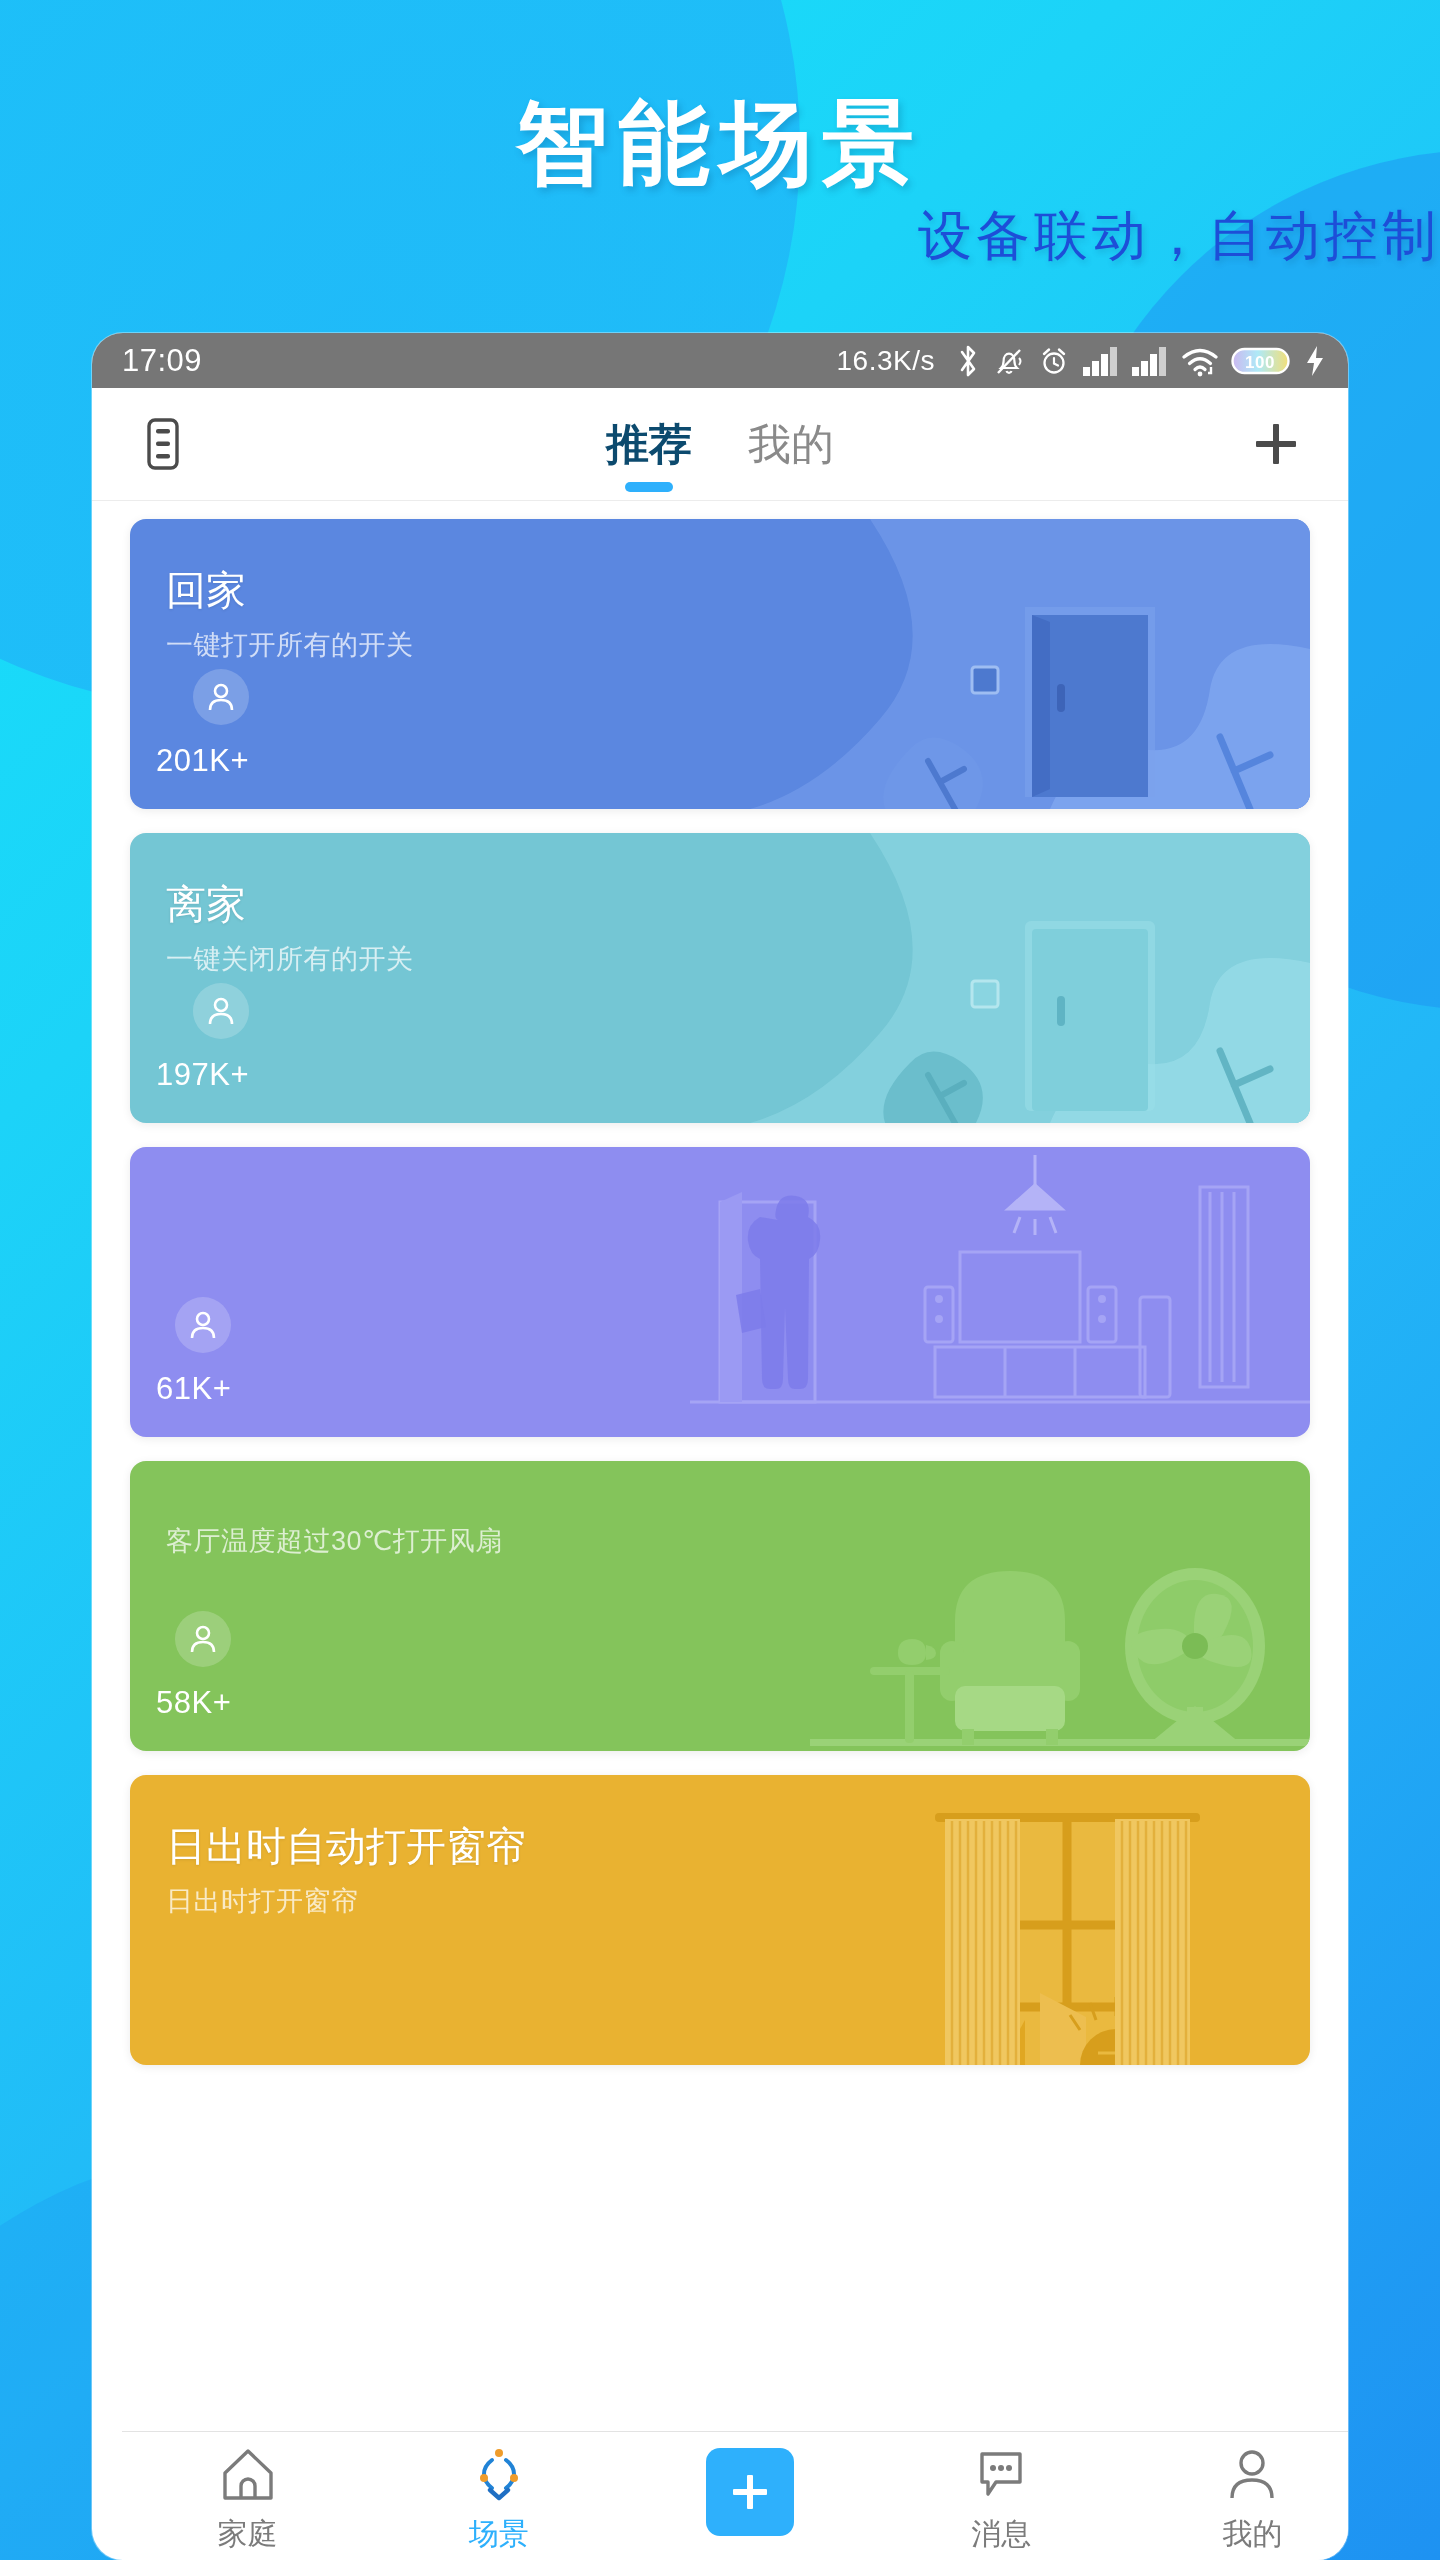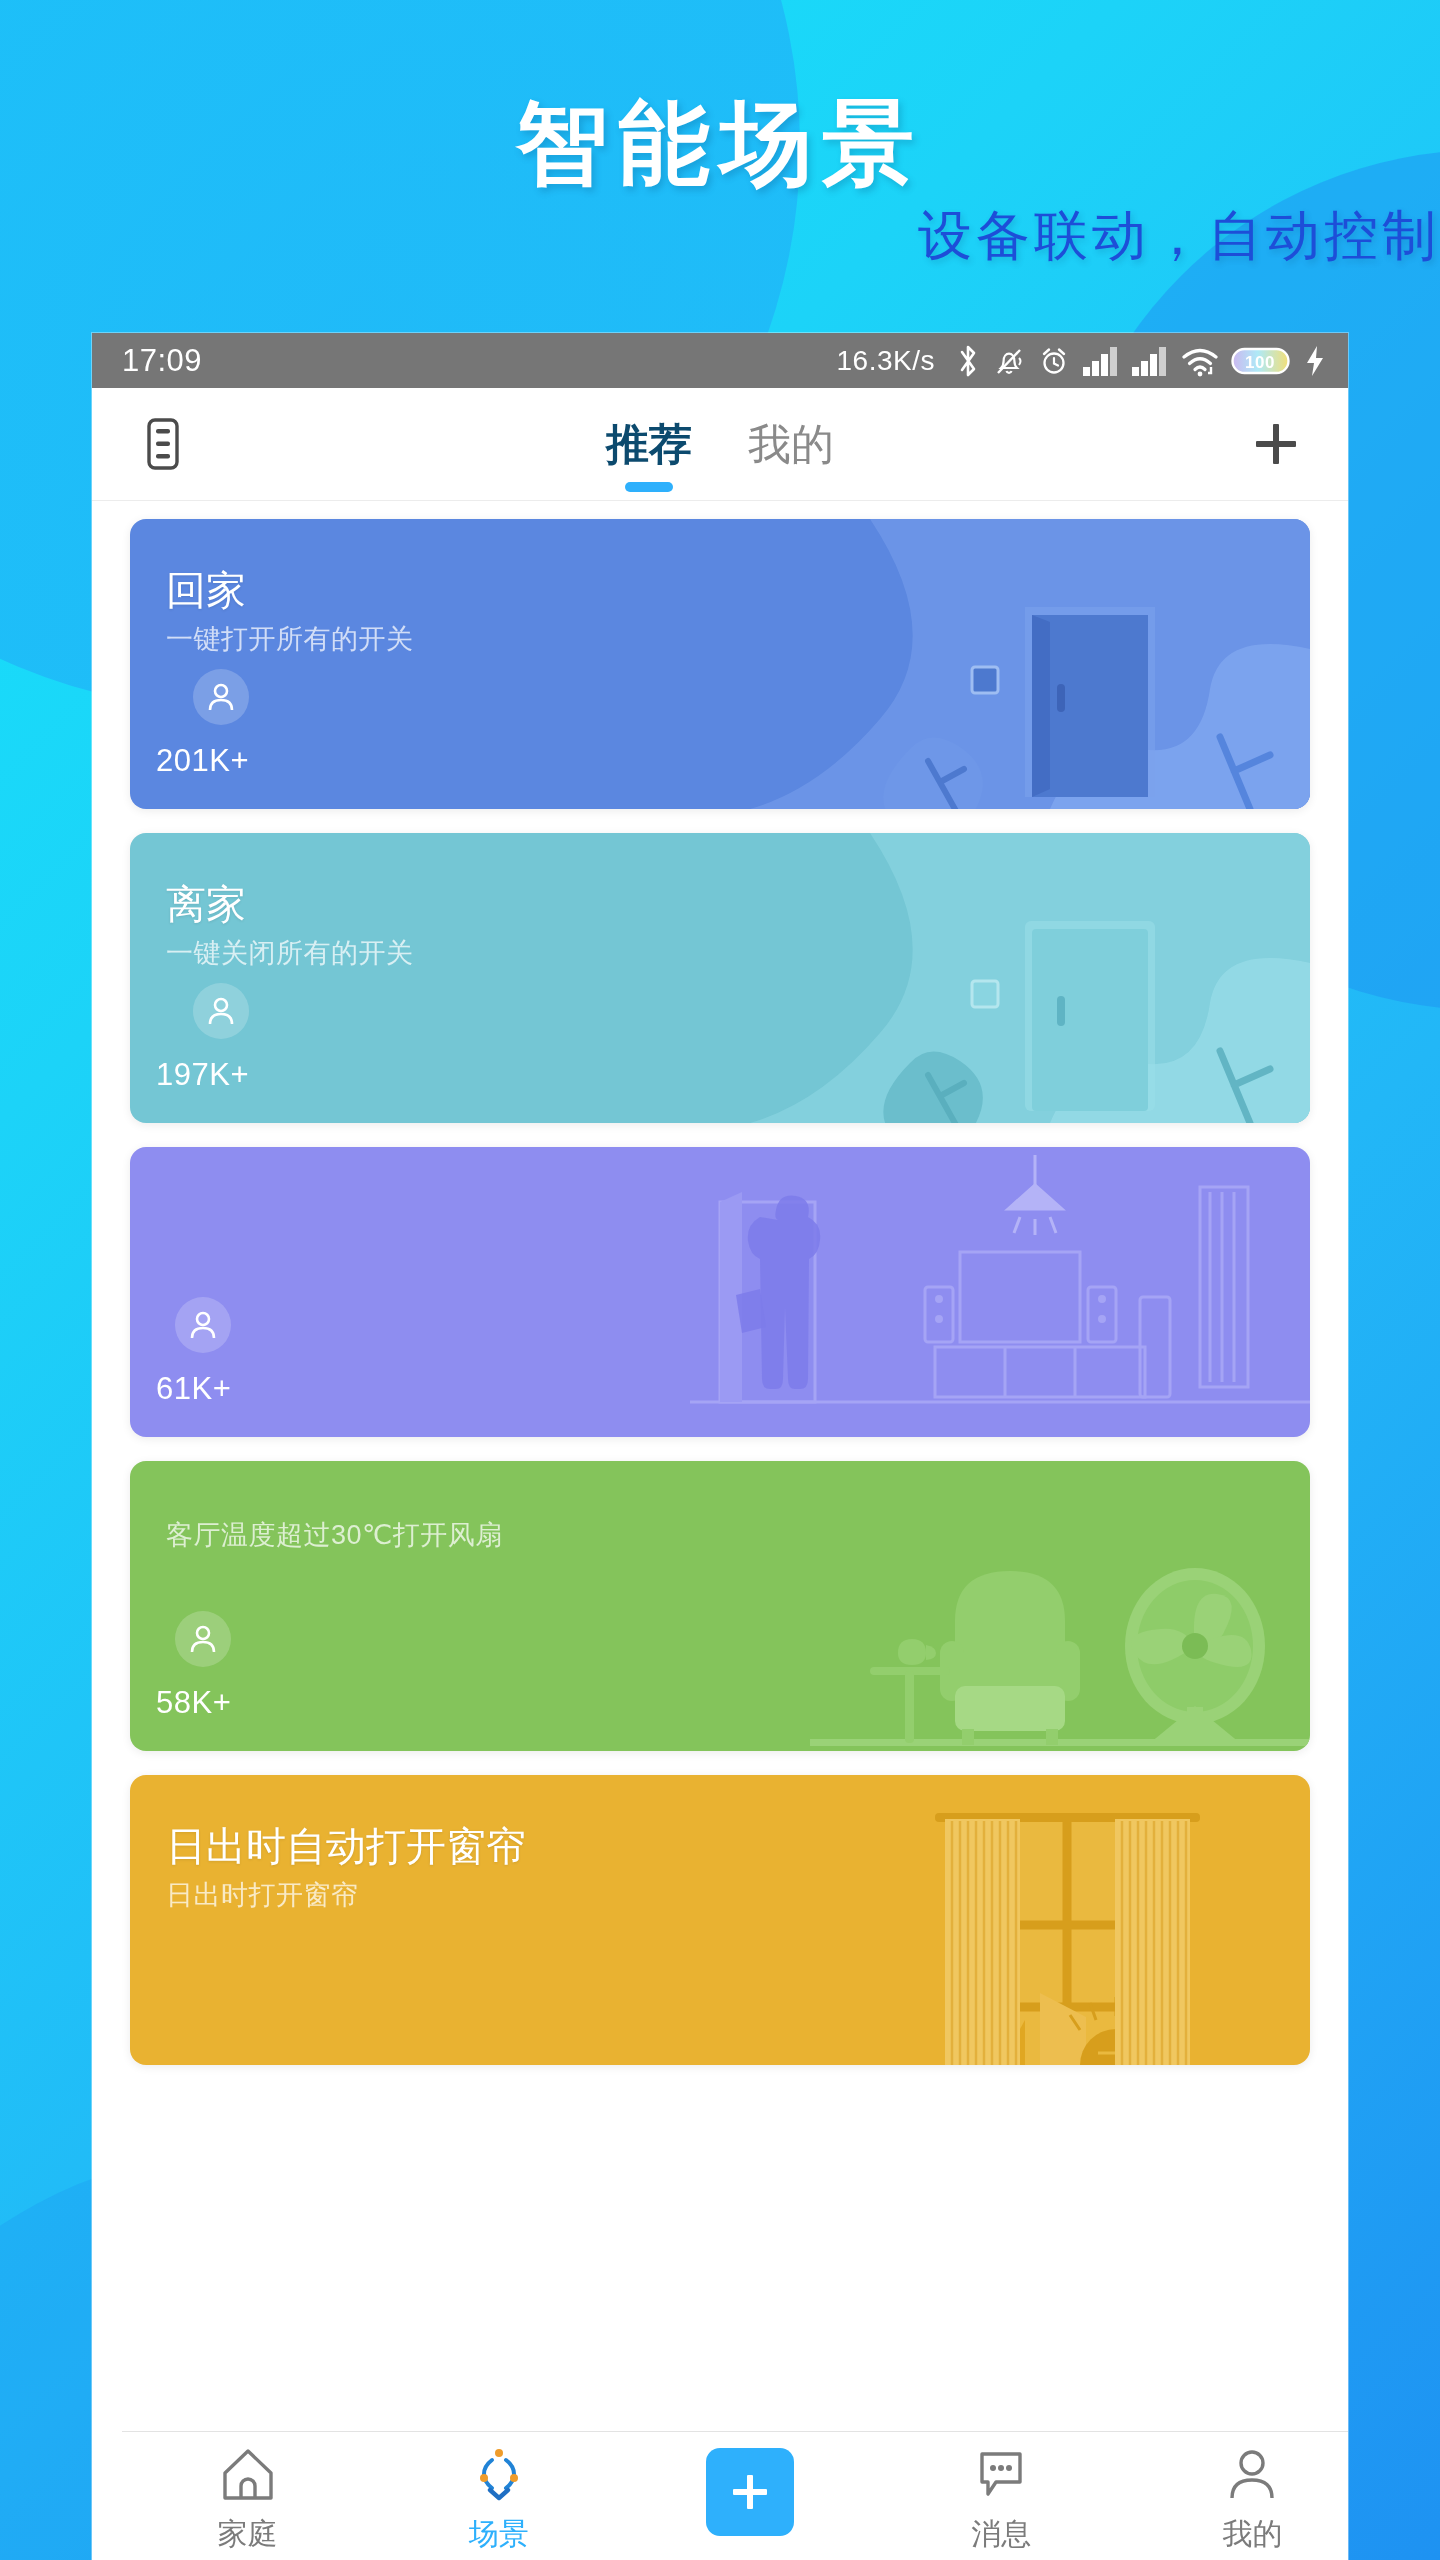--- a/index.html
+++ b/index.html
@@ -44,20 +44,21 @@
     font-size:54px; font-weight:normal; letter-spacing:4px;
     text-shadow:2px 3px 6px rgba(0,60,110,.20);
   }
 
   
   #phone{
     position:absolute; left:92px; top:333px;
     width:1256px; height:2227px;
     background:#fff; overflow:hidden;
     box-shadow:0 0 0 1px rgba(255,255,255,.35);
+    border-radius:31px;
   }
 
   
   #status-bar{
     height:55px; background:#767676; color:#fff;
     display:flex; align-items:center;
     padding:0 22px 0 30px;
     font-size:30px; letter-spacing:.5px;
   }
   #status-time{ font-size:31px; }
@@ -103,21 +104,21 @@
     box-shadow:0 2px 10px rgba(0,0,0,.08);
   }
   .card-art{ position:absolute; inset:0; overflow:hidden; }
   .card-art svg{ position:absolute; right:0; bottom:0; height:100%; }
   .card-text{ position:absolute; left:36px; top:48px; }
   .card-title{
     color:#fff; font-size:40px; font-weight:normal; line-height:1.15;
     text-shadow:0 1px 3px rgba(0,0,0,.10);
   }
   .card-sub{
-    color:rgba(255,255,255,.72); font-size:27px; margin-top:8px;
+    color:rgba(255,255,255,.72); font-size:27px; margin-top:14px;
     letter-spacing:.5px;
   }
   .card-users{
     position:absolute; left:26px; bottom:30px;
     display:flex; align-items:flex-end; gap:18px;flex-direction:column;
   }
   .user-badge{
     width:56px; height:56px; border-radius:50%;
     background:rgba(255,255,255,.20);
     display:flex; align-items:center; justify-content:center;

